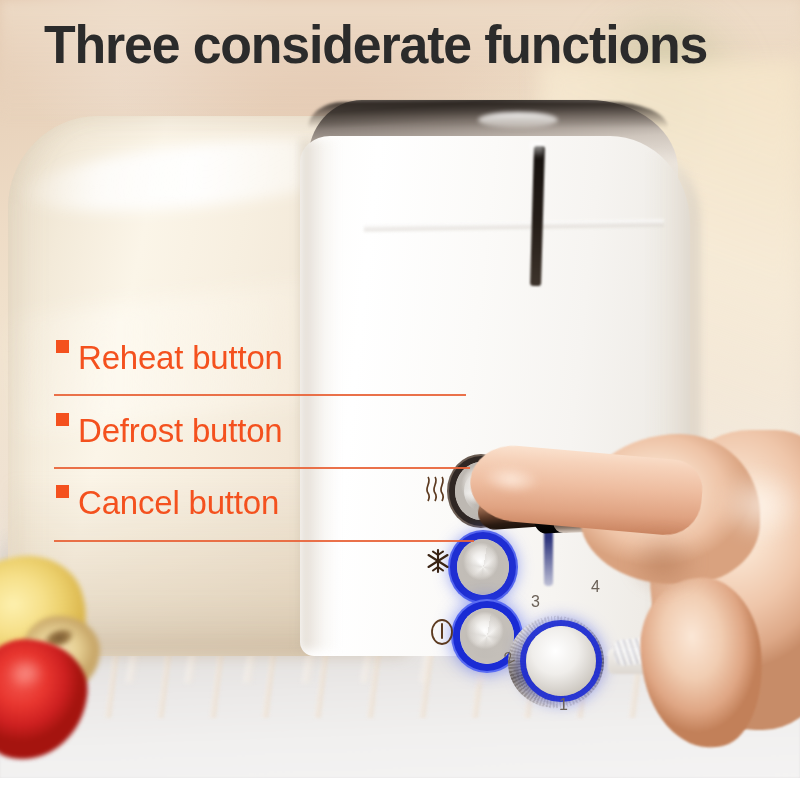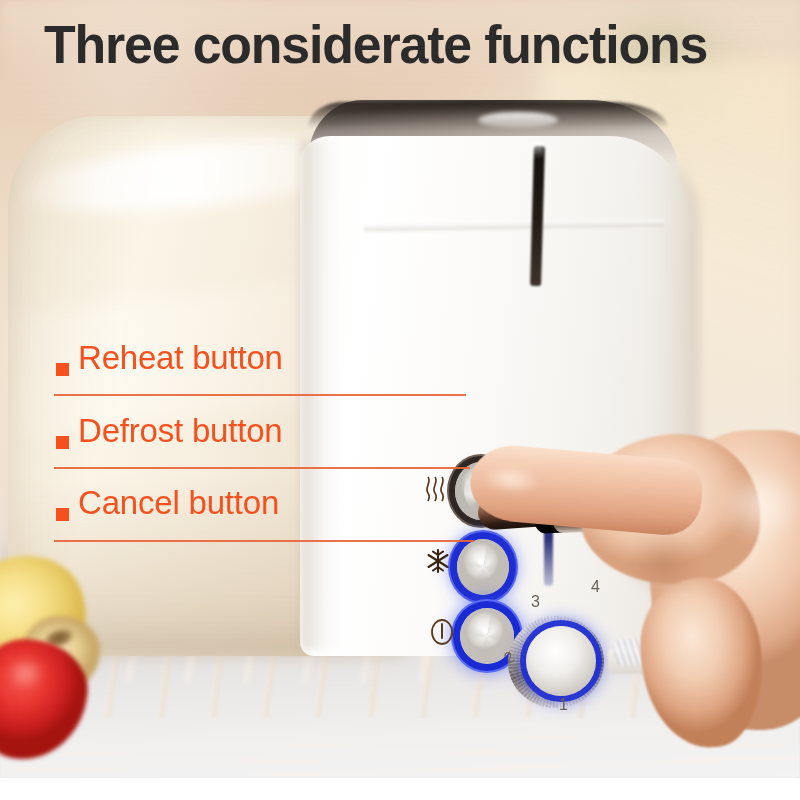--- a/index.html
+++ b/index.html
@@ -467,21 +467,21 @@
     letter-spacing:-1.2px;
     color:#2b2b2b;
     white-space:nowrap;
     transform:scaleX(.96);
     transform-origin:left center;
   }
 
   .callout {
     position:absolute;
     display:flex;
-    align-items:flex-end;
+    align-items:flex-start;
     white-space:nowrap;
   }
   .bullet {
     width:13px; height:13px;
     background:#F4511E;
     margin-right:9px;
     flex:0 0 auto;
   }
   .callout-label {
     font-family:"Liberation Sans", sans-serif;

